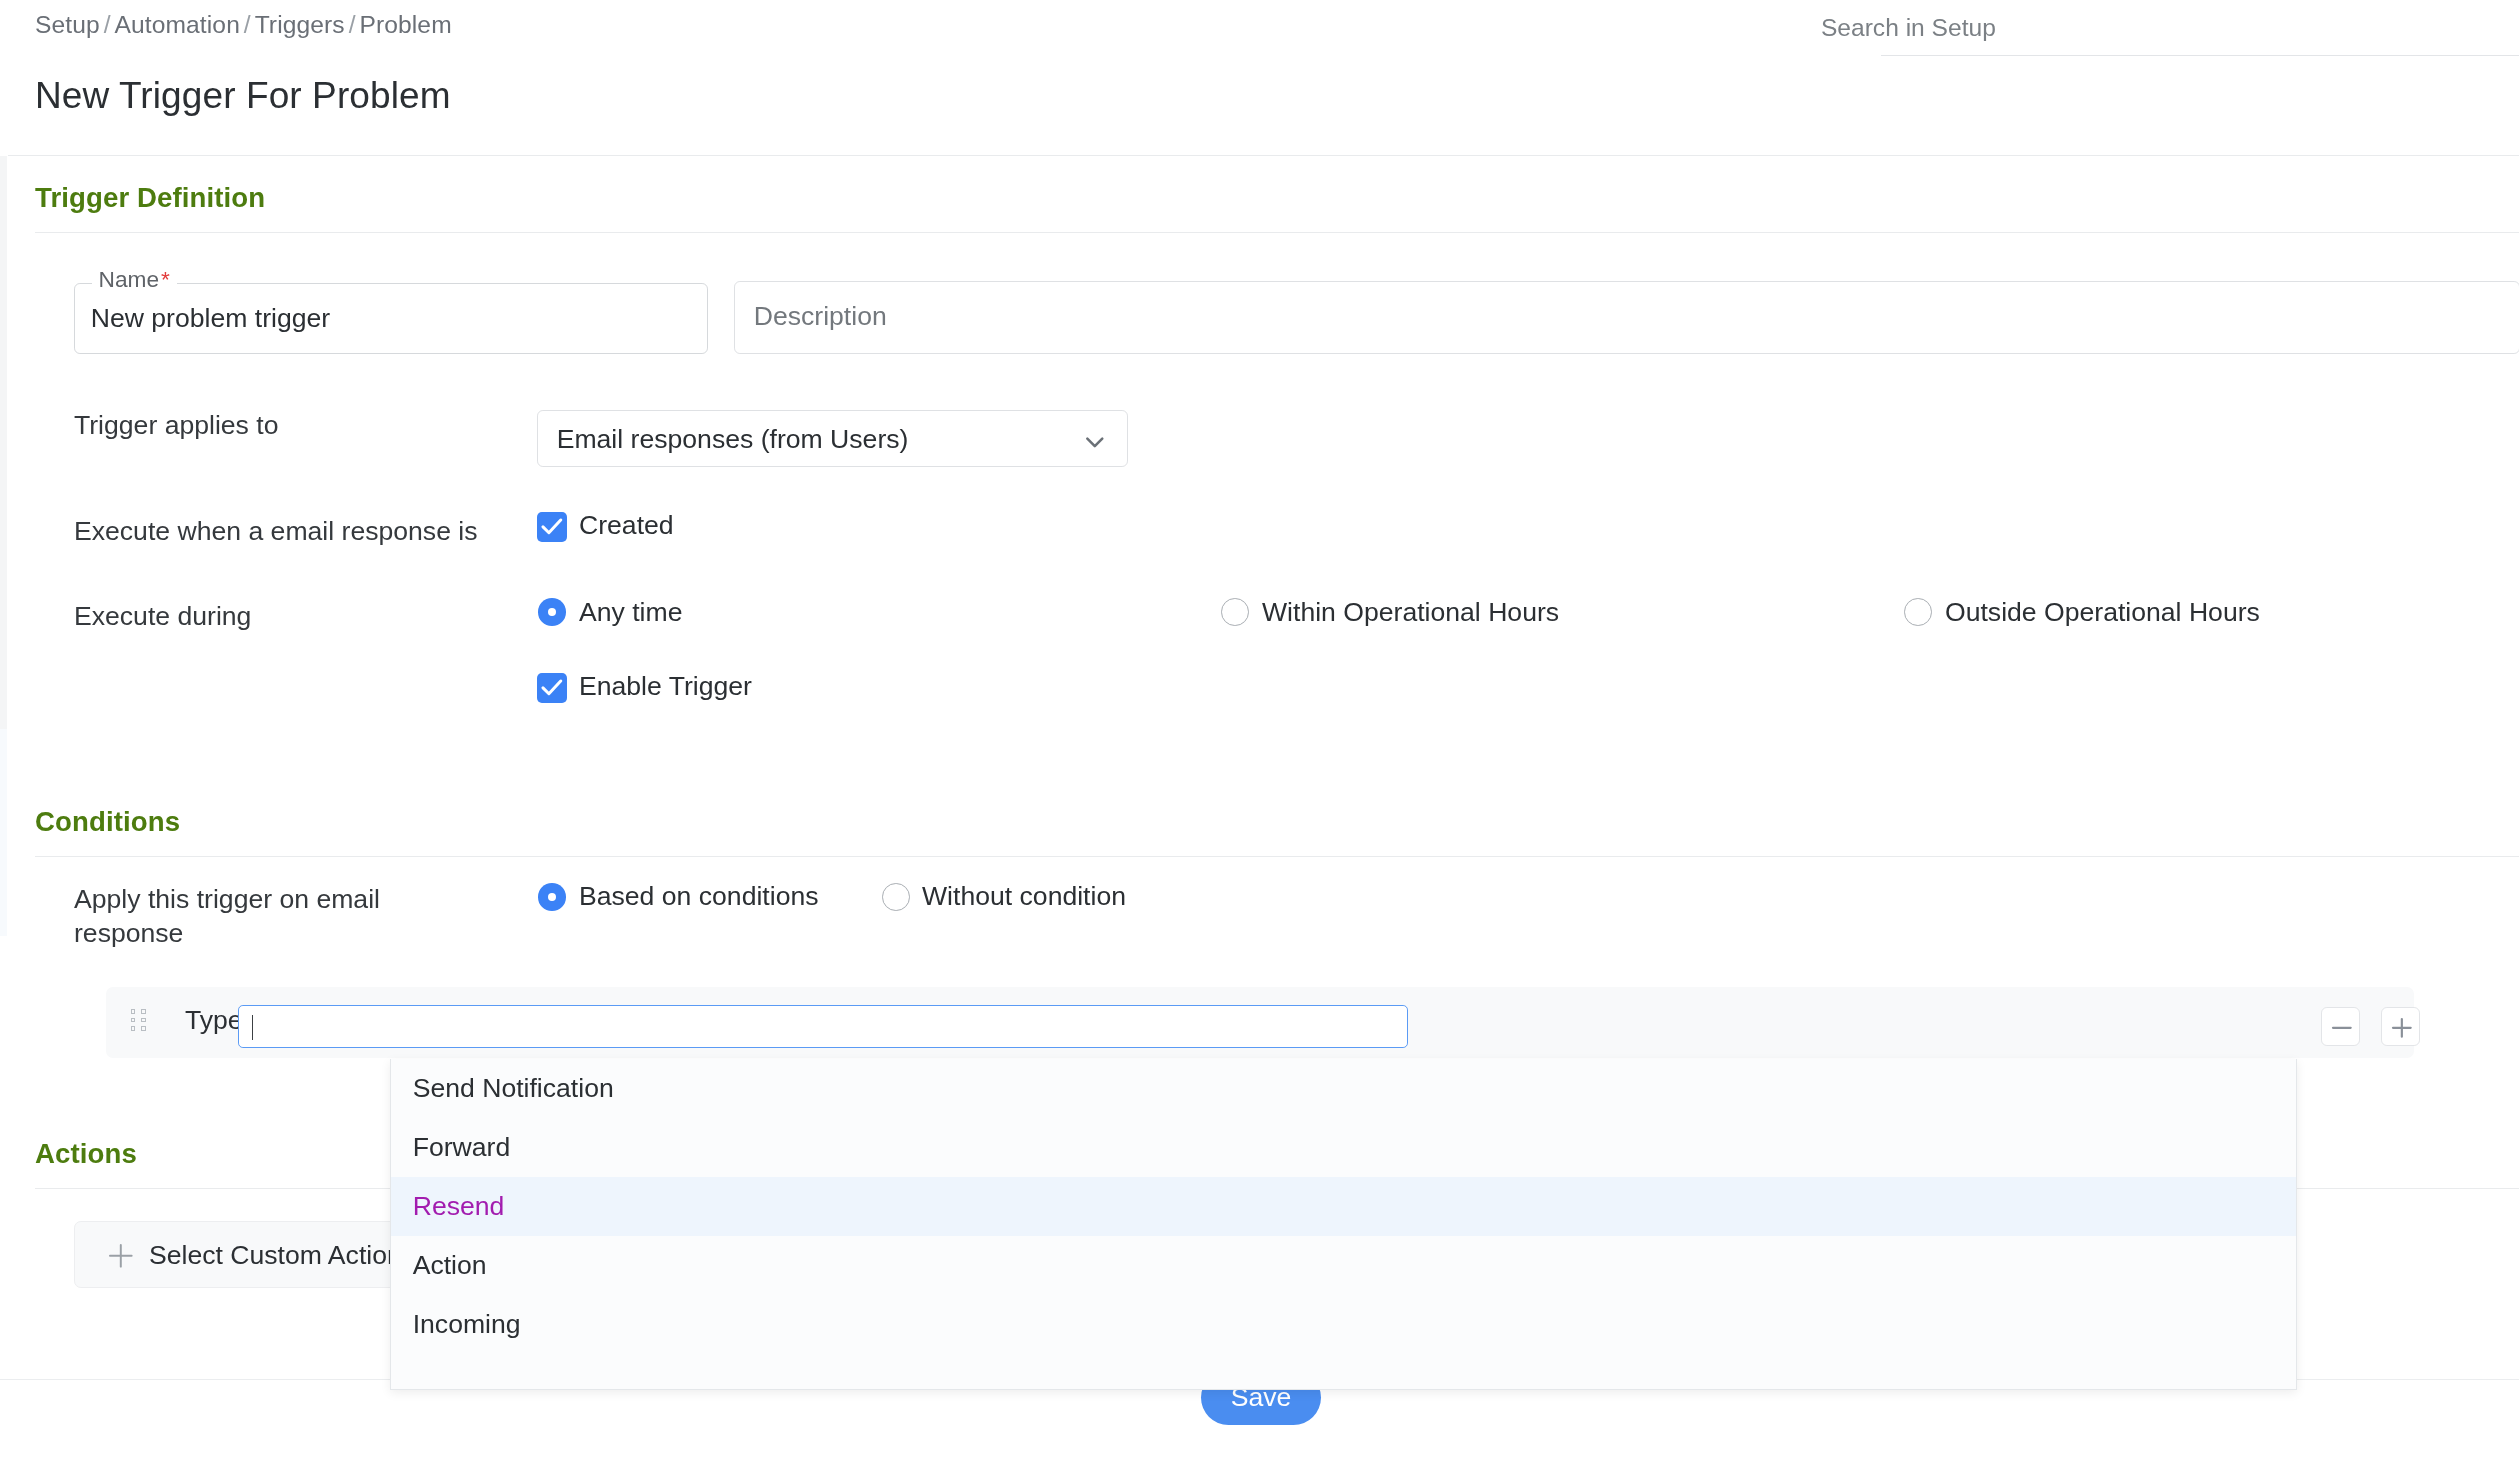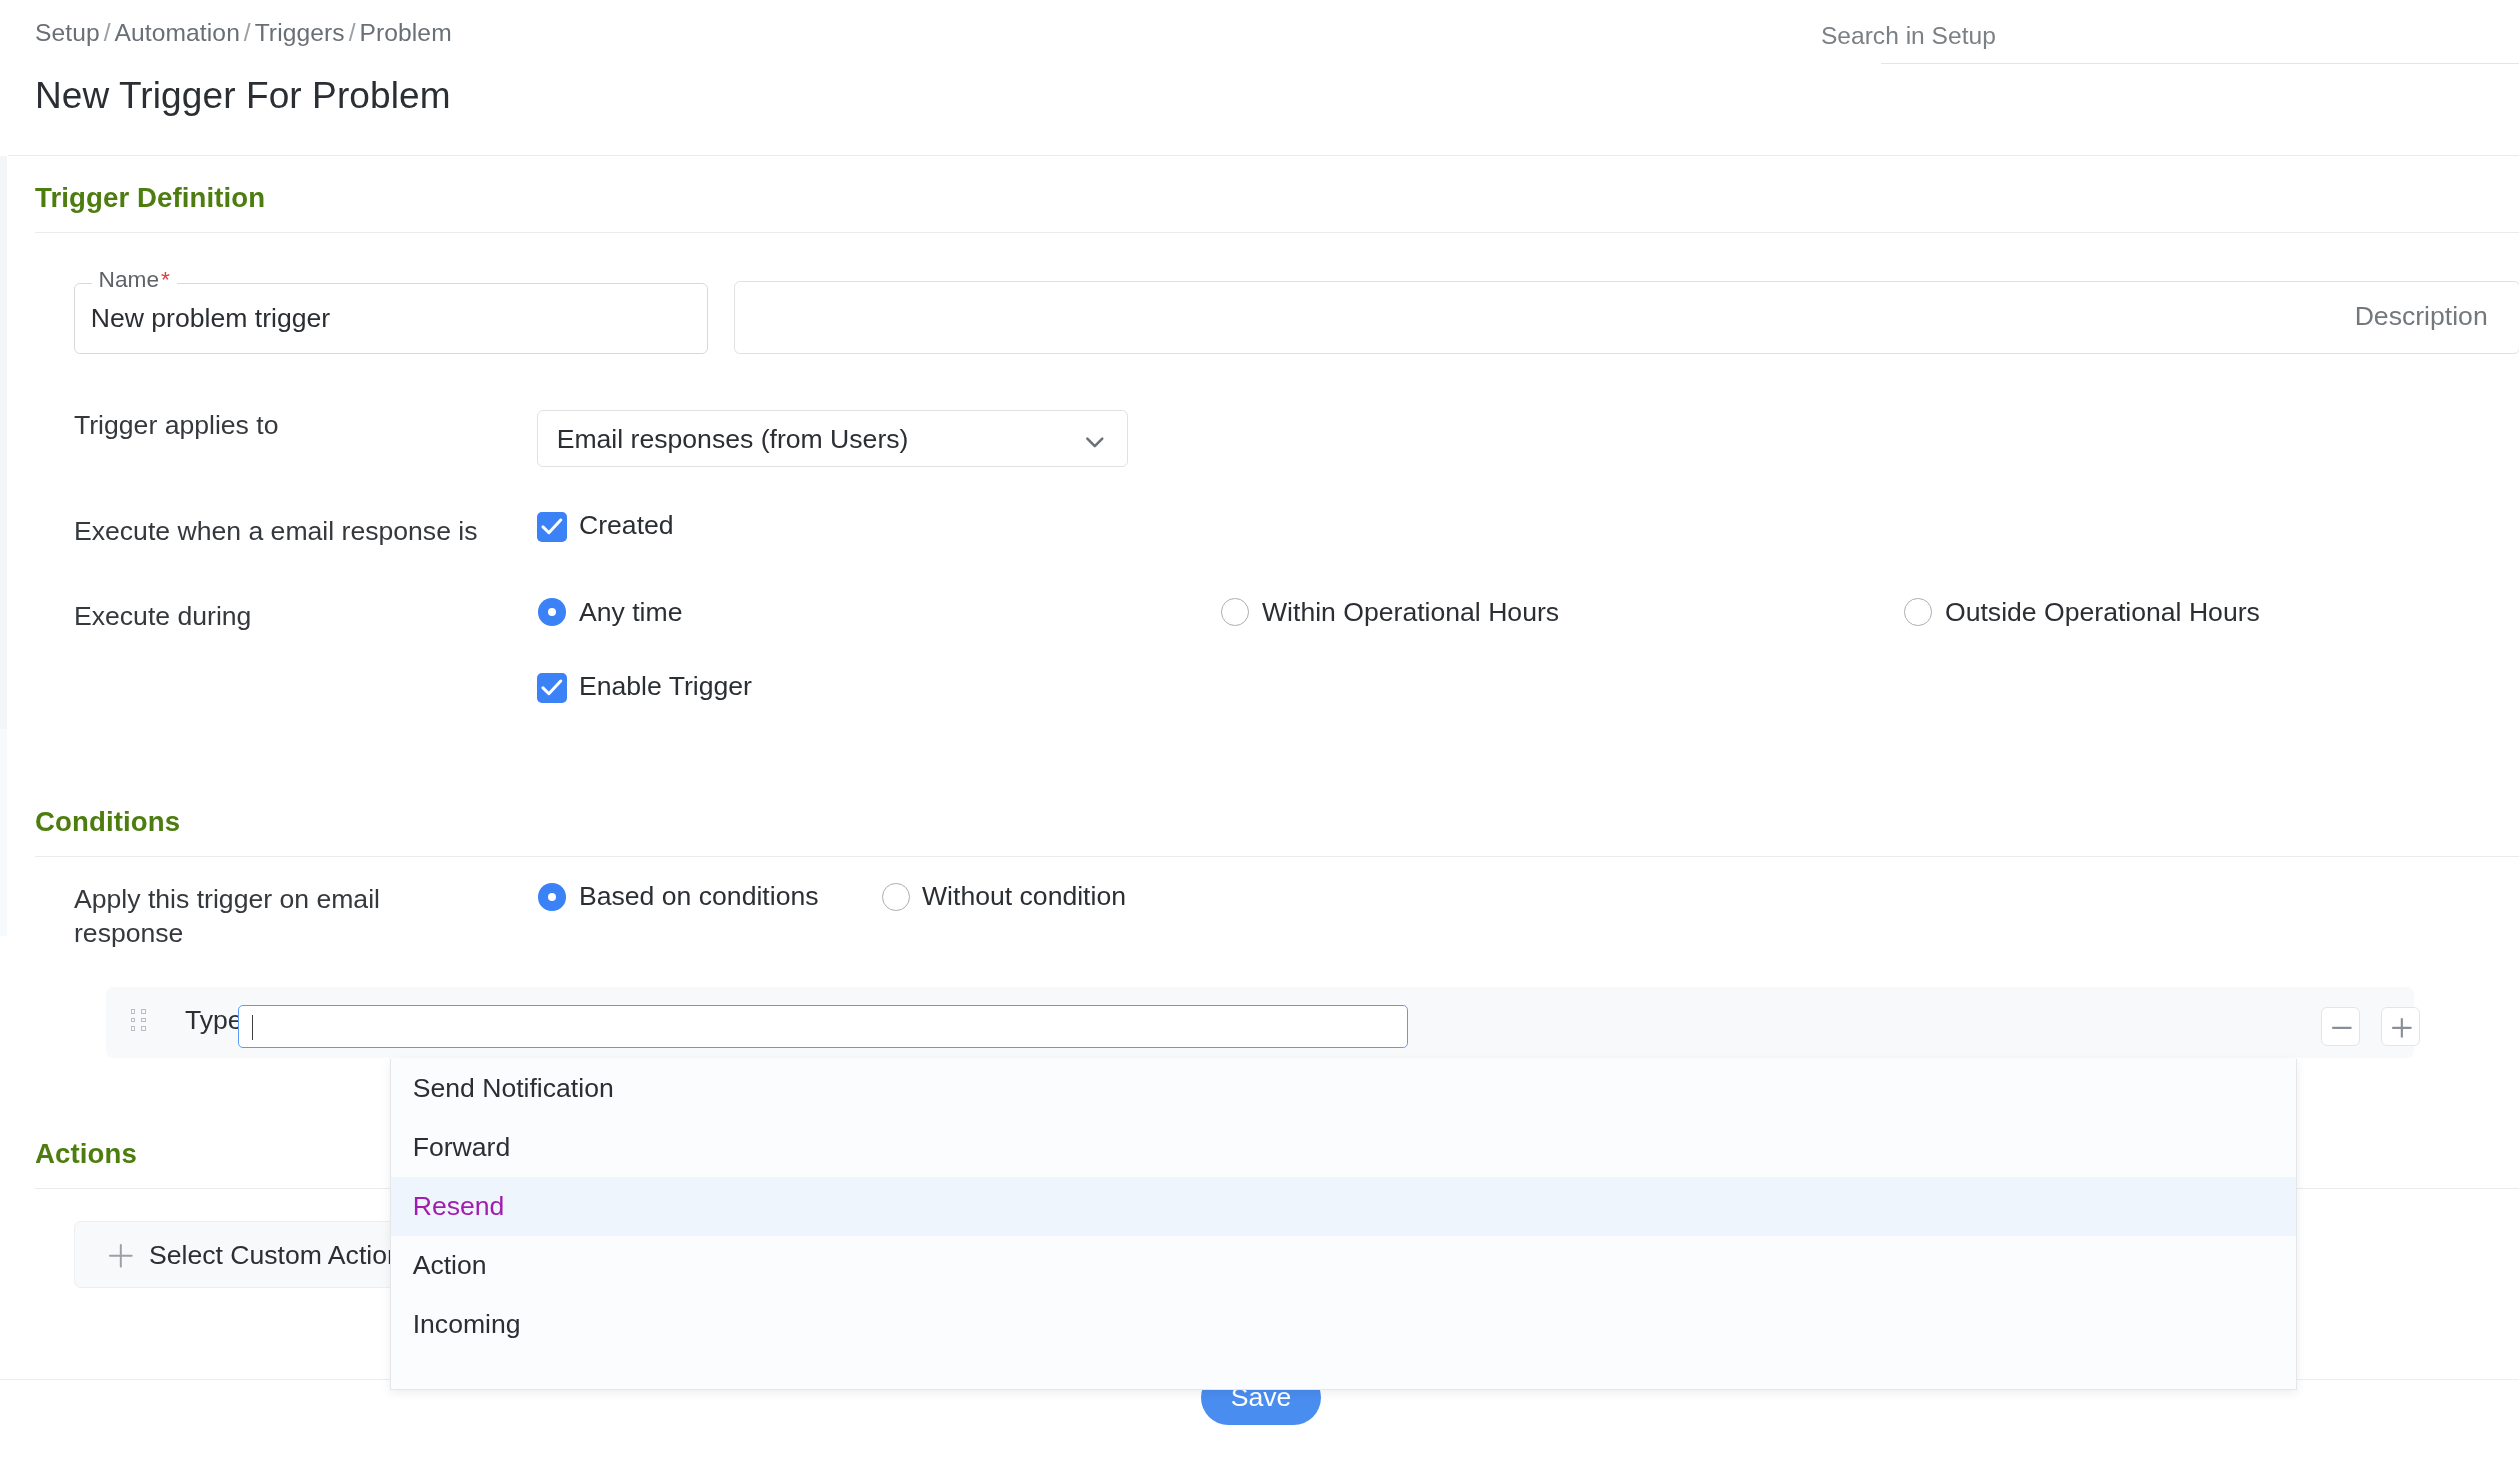--- a/index.html
+++ b/index.html
@@ -5,21 +5,21 @@
   * { box-sizing: border-box; margin: 0; padding: 0; }
   html, body {
     width: 2520px; height: 1460px;
     background: #ffffff;
     font-family: "Liberation Sans", sans-serif;
     overflow: hidden;
   }
   .page { position: relative; width: 2520px; height: 1460px; background:#fff; }
 
   
-  .topbar { position:absolute; left:0; top:0; width:2520px; height:61px;margin-top:8px; }
+  .topbar { position:absolute; left:0; top:0; width:2520px; height:61px; }
   .breadcrumb {
     position:absolute; left:35px; top:10.8px;
     font-size:24.6px; color:#6a6f76; letter-spacing:0.1px; white-space:nowrap;
   }
   .breadcrumb .sep { color:#9aa0a6; padding:0 3.9px; }
   .search-wrap { position:absolute; left:1817px; top:0px; width:638px; }
   .search-input {
     width:638px; height:55px; border:none; outline:none; background:transparent;
     font-family:"Liberation Sans", sans-serif; font-size:24.6px; color:#5f6368;
     padding:0 3.9px;
@@ -59,21 +59,21 @@
     border:none; outline:none; background:transparent;
     font-family:"Liberation Sans", sans-serif; font-size:26.6px; color:#2b2f33;
   }
 
   
   .desc-field { position:absolute; left:734px; top:281px; width:1786px; height:73px; }
   .desc-box { position:absolute; inset:0; border:1px solid #dfe1e4; border-radius:5.9px; background:#fff; }
   .desc-input {
     position:absolute; left:19.7px; top:0; width:1734px; height:71px;
     border:none; outline:none; background:transparent;
-    font-family:"Liberation Sans", sans-serif; font-size:26.6px; color:#2b2f33;text-align:right;
+    font-family:"Liberation Sans", sans-serif; font-size:26.6px; color:#2b2f33;
   }
   .desc-input::placeholder { color:#73787d; }
 
   
   .field-label { position:absolute; font-size:26.6px; color:#35393d; line-height:1.28; }
 
   
   .select-box {
     position:absolute; left:537px; top:410px; width:591px; height:57px;
     border:1px solid #dfe1e4; border-radius:5.9px; background:#fff;

